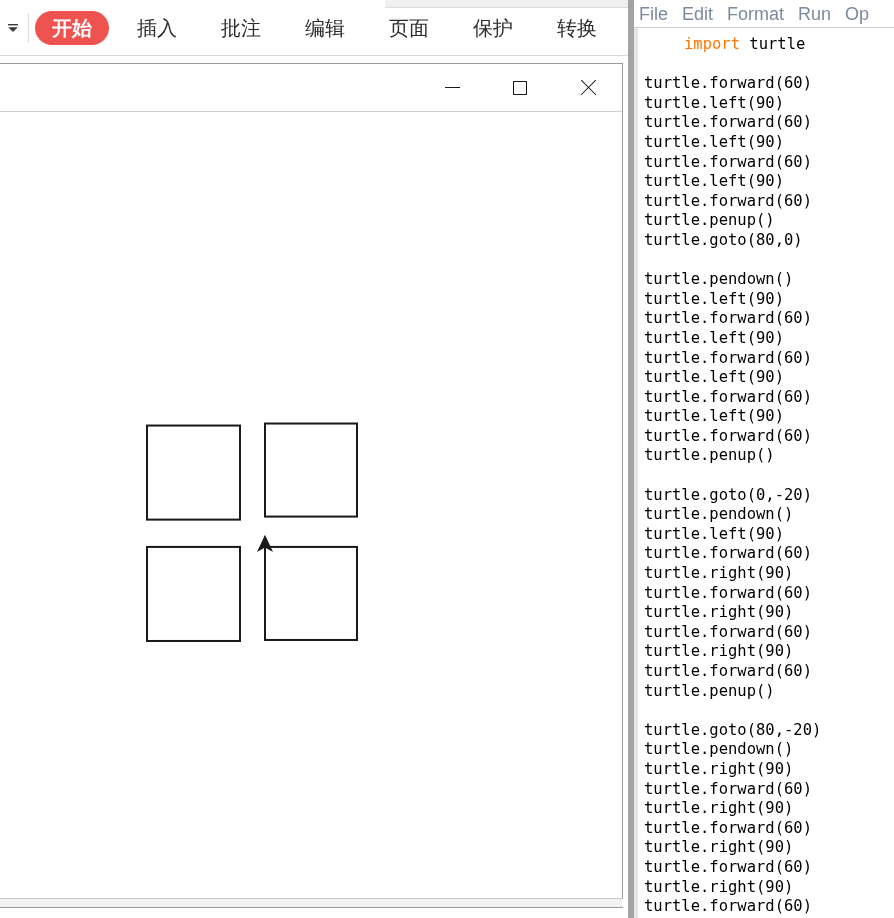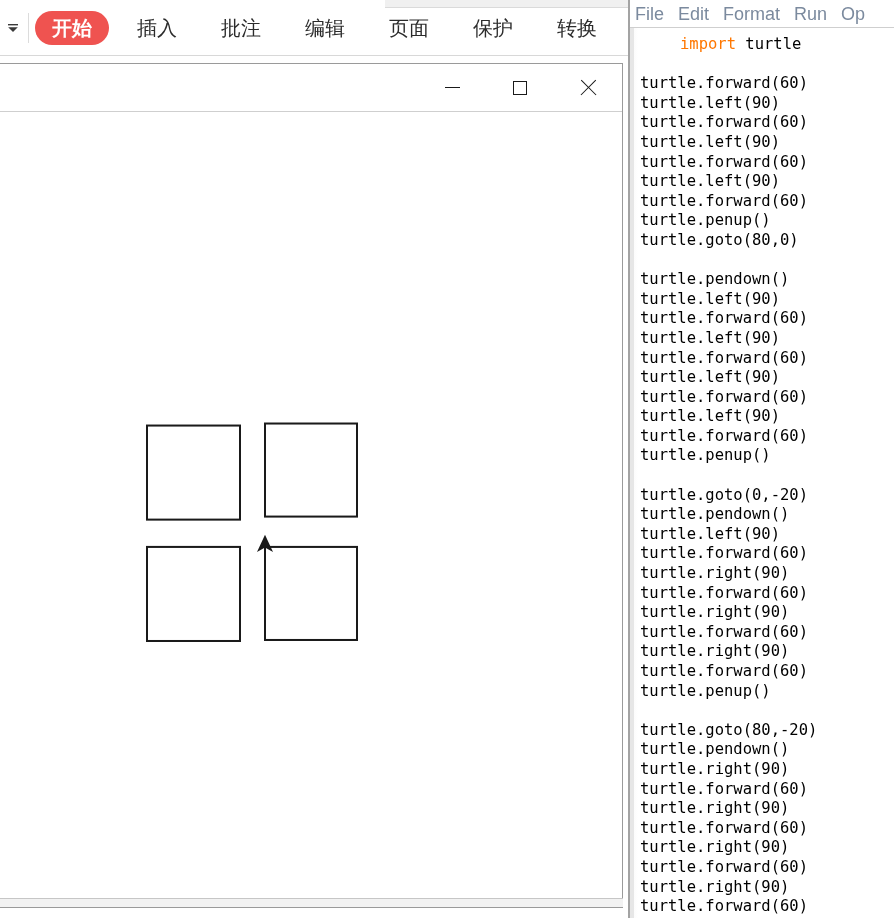--- a/index.html
+++ b/index.html
@@ -176,21 +176,21 @@
   }
 
   
   #idle-panel {
     position: absolute;
     left: 628px;
     top: 0;
     width: 266px;
     height: 918px;
     background: #ffffff;
-    border-left: 2px solid #a3a3a3;
+    border-left: 6px solid #a3a3a3;
     box-sizing: border-box;
     display: flex;
     flex-direction: column;
     overflow: hidden;
   }
   #idle-menubar {
     height: 28px;
     flex: 0 0 auto;
     display: flex;
     align-items: center;

